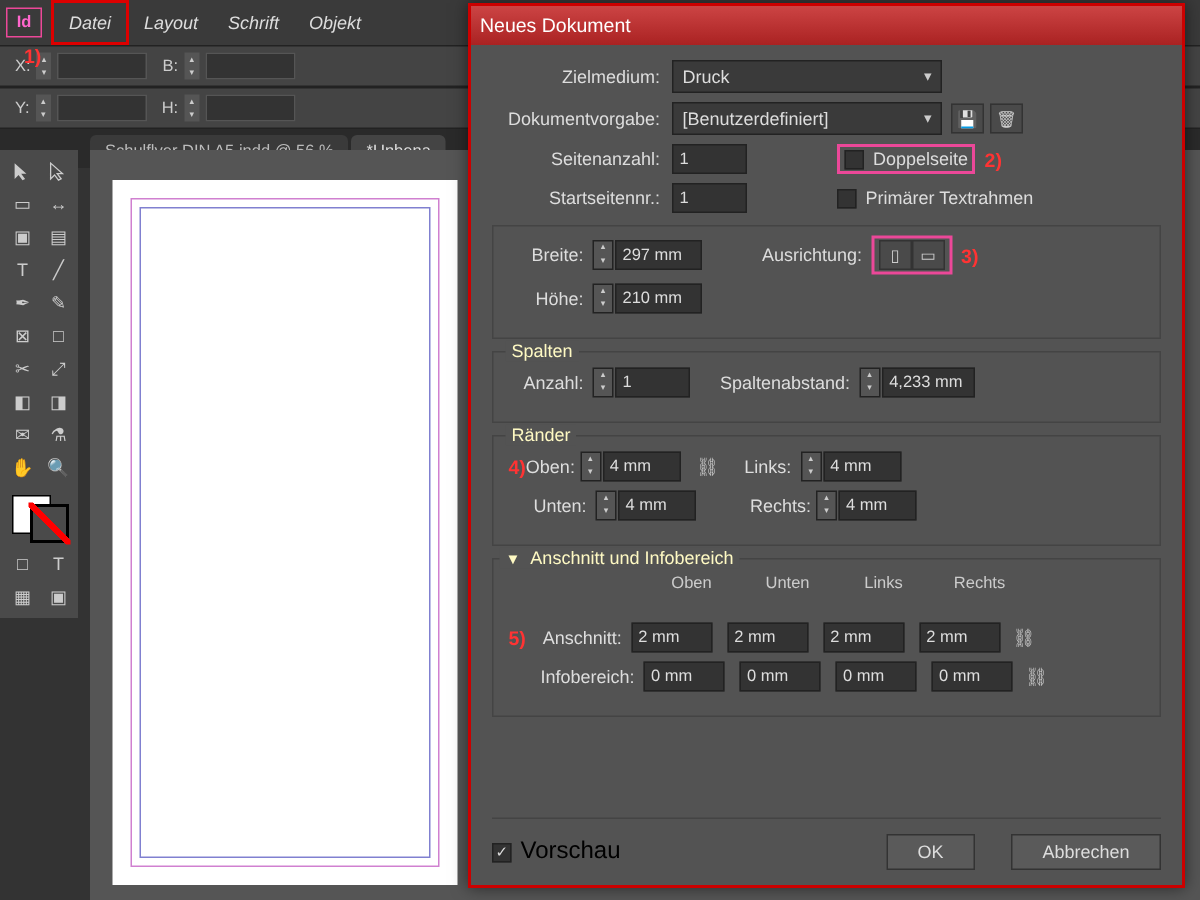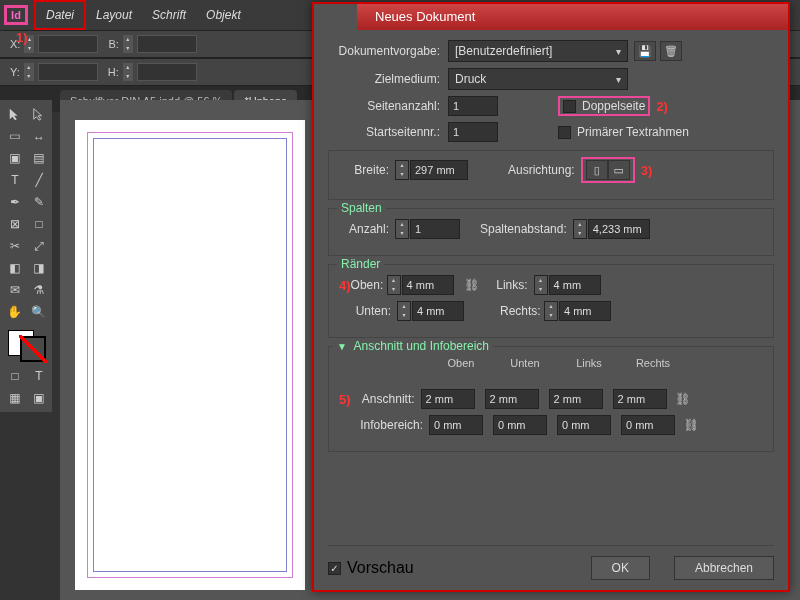--- a/index.html
+++ b/index.html
@@ -1,20 +1,20 @@
 <!DOCTYPE html>
 <html><head>
 <meta charset="utf-8">
 <style>
   * { box-sizing: border-box; margin: 0; padding: 0; font-family: Arial, sans-serif; }
   body { background: #333; width: 800px; height: 600px; overflow: hidden; position: relative; }
   
   
   .menubar { background: #3a3a3a; height: 30px; display: flex; align-items: center; padding: 0 4px; color: #ddd; font-size: 12px; }
-  .app-icon { width: 24px; height: 20px; border: 3px solid #ec4899; display: flex; align-items: center; justify-content: center; color: #ff66cc; font-weight: bold; font-size: 11px; margin-right: 6px; }
+  .app-icon { width: 24px; height: 20px; border: 1px solid #ec4899; display: flex; align-items: center; justify-content: center; color: #ff66cc; font-weight: bold; font-size: 11px; margin-right: 6px; }
   .menu-item { padding: 6px 10px; cursor: pointer; font-style: italic; }
   .menu-item.highlight { border: 2px solid #d00; }
   
   
   .controlbar { background: #444; height: 28px; border-top: 1px solid #222; border-bottom: 1px solid #222; display: flex; align-items: center; padding: 0 10px; color: #ccc; font-size: 11px; gap: 10px; }
   .ctrl-field { display: flex; align-items: center; gap: 4px; }
   .ctrl-input { background: #333; border: 1px solid #555; width: 60px; height: 18px; color: #ccc; padding: 0 2px; }
   .ctrl-spin { width: 10px; height: 18px; background: #555; display: flex; flex-direction: column; }
   .ctrl-spin span { flex:1; font-size:6px; text-align:center; color:#ccc;}
   
@@ -35,34 +35,34 @@
   .tool-row .tool { width: 22px; }
   
   
   .canvas { position: absolute; left: 60px; top: 100px; right: 0; bottom: 0; background: #555; }
   .page { position: absolute; left: 15px; top: 20px; width: 230px; height: 470px; background: #fff; }
   .page .margin { position: absolute; inset: 12px; border: 1px solid #d080d0; }
   .page .margin2 { position: absolute; inset: 18px; border: 1px solid #8080d0; }
   
   
   .dialog { position: absolute; left: 312px; top: 2px; width: 478px; height: 590px; background: #535353; border: 2px solid #c00; box-shadow: 0 0 10px rgba(0,0,0,0.5); }
-  .dlg-title { background: linear-gradient(#c44, #a22); color: #fff; padding: 5px 18px; font-size: 13px; height: 26px; margin-left: 43px; }
+  .dlg-title { background: linear-gradient(#c44, #a22); color: #fff; padding: 5px 6px; font-size: 13px; height: 26px; }
   .dlg-body { padding: 10px 14px; color: #ddd; font-size: 12px; }
   .row { display: flex; align-items: center; margin-bottom: 6px; }
   .label { width: 120px; text-align: right; padding-right: 8px; }
   .label-s { width: 96px; text-align: right; padding-right: 8px; }
   .dropdown { background: #3a3a3a; border: 1px solid #222; height: 22px; display: flex; align-items: center; padding: 0 6px; color: #ddd; position: relative; }
   .dropdown::after { content: "▾"; position: absolute; right: 6px; font-size: 10px; color: #ccc; }
   .numbox { background: #333; border: 1px solid #222; height: 20px; color: #ddd; padding: 0 4px; display: flex; align-items: center; font-size: 11px; }
   .spinner { width: 14px; height: 20px; background: #555; border: 1px solid #222; display: flex; flex-direction: column; margin-right: 1px; }
   .spinner span { flex:1; font-size:6px; text-align:center; color:#ccc; line-height:8px; }
   .checkbox { width: 13px; height: 13px; background: #333; border: 1px solid #222; margin-right: 6px; display:flex; align-items:center; justify-content:center; color:#ddd; font-size:10px;}
   .iconbtn { width: 22px; height: 20px; background: #4a4a4a; border: 1px solid #333; display:flex; align-items:center; justify-content:center; color:#ccc; font-size:11px;}
   .fieldset { border: 1px solid #444; margin-top: 8px; padding: 10px; position: relative; }
-  .legend { position: absolute; top: -8px; left: 8px; background: #535353; padding: 0 4px; color: #86efac; font-size: 12px; }
+  .legend { position: absolute; top: -8px; left: 8px; background: #535353; padding: 0 4px; color: #fef9c3; font-size: 12px; }
   .annot { color: #f33; font-weight: bold; font-size: 13px; margin-left: 6px; }
   .annot-abs { position:absolute; color:#f33; font-weight:bold; font-size:13px; }
   .red-box { border: 2px solid #ec4899; padding: 1px 3px; }
   .btn { background: #5a5a5a; border: 1px solid #333; height: 24px; padding: 0 20px; color: #ddd; display:flex; align-items:center; justify-content:center; font-size:12px;}
   .dlg-footer { position: absolute; bottom: 10px; left: 14px; right: 14px; display: flex; align-items: center; border-top:1px solid #444; padding-top:10px;}
   .link-icon { width:16px; height:20px; display:flex; align-items:center; justify-content:center; color:#ccc; font-size:12px;}
   .col-hdr { color:#ccc; font-size:11px; text-align:center; }
 </style>
 </head>
 <body>
@@ -166,29 +166,29 @@
     <div class="tool">▦</div>
     <div class="tool">▣</div>
   </div>
 </div>
 
 <div class="dialog">
   <div class="dlg-title">Neues Dokument</div>
   <div class="dlg-body">
 
     <div class="row">
+      <div class="label">Zielmedium:</div>
+      <div class="dropdown" style="width:180px;">Druck</div>
+    </div>
+
+    <div class="row">
       <div class="label">Dokumentvorgabe:</div>
       <div class="dropdown" style="width:180px;">[Benutzerdefiniert]</div>
       <div class="iconbtn" style="margin-left:6px;">💾</div>
       <div class="iconbtn" style="margin-left:4px;">🗑</div>
-    </div>
-
-    <div class="row">
-      <div class="label">Zielmedium:</div>
-      <div class="dropdown" style="width:180px;">Druck</div>
     </div>
 
     <div class="row">
       <div class="label">Seitenanzahl:</div>
       <div class="numbox" style="width:50px;">1</div>
       <div style="width:60px;"></div>
       <span class="red-box" style="display:flex; align-items:center;">
         <div class="checkbox"></div>
         <span>Doppelseite</span>
       </span>
@@ -213,20 +213,28 @@
         <div class="numbox" style="width:58px;">297 mm</div>
         <div style="width:40px;"></div>
         <div>Ausrichtung:</div>
         <div style="width:6px;"></div>
         <span class="red-box" style="display:flex;">
           <div class="iconbtn">▯</div>
           <div class="iconbtn">▭</div>
         </span>
         <span class="annot">3)</span>
       </div>
+      <div class="row">
+        <div style="width:56px; text-align:right; padding-right:6px;">Höhe:</div>
+        <div class="spinner">
+            <span>▴</span>
+            <span>▾</span>
+          </div>
+        <div class="numbox" style="width:58px;">210 mm</div>
+      </div>
     </div>
 
     <div class="fieldset">
       <div class="legend">Spalten</div>
       <div class="row">
         <div style="width:56px; text-align:right; padding-right:6px;">Anzahl:</div>
         <div class="spinner">
             <span>▴</span>
             <span>▾</span>
           </div>

